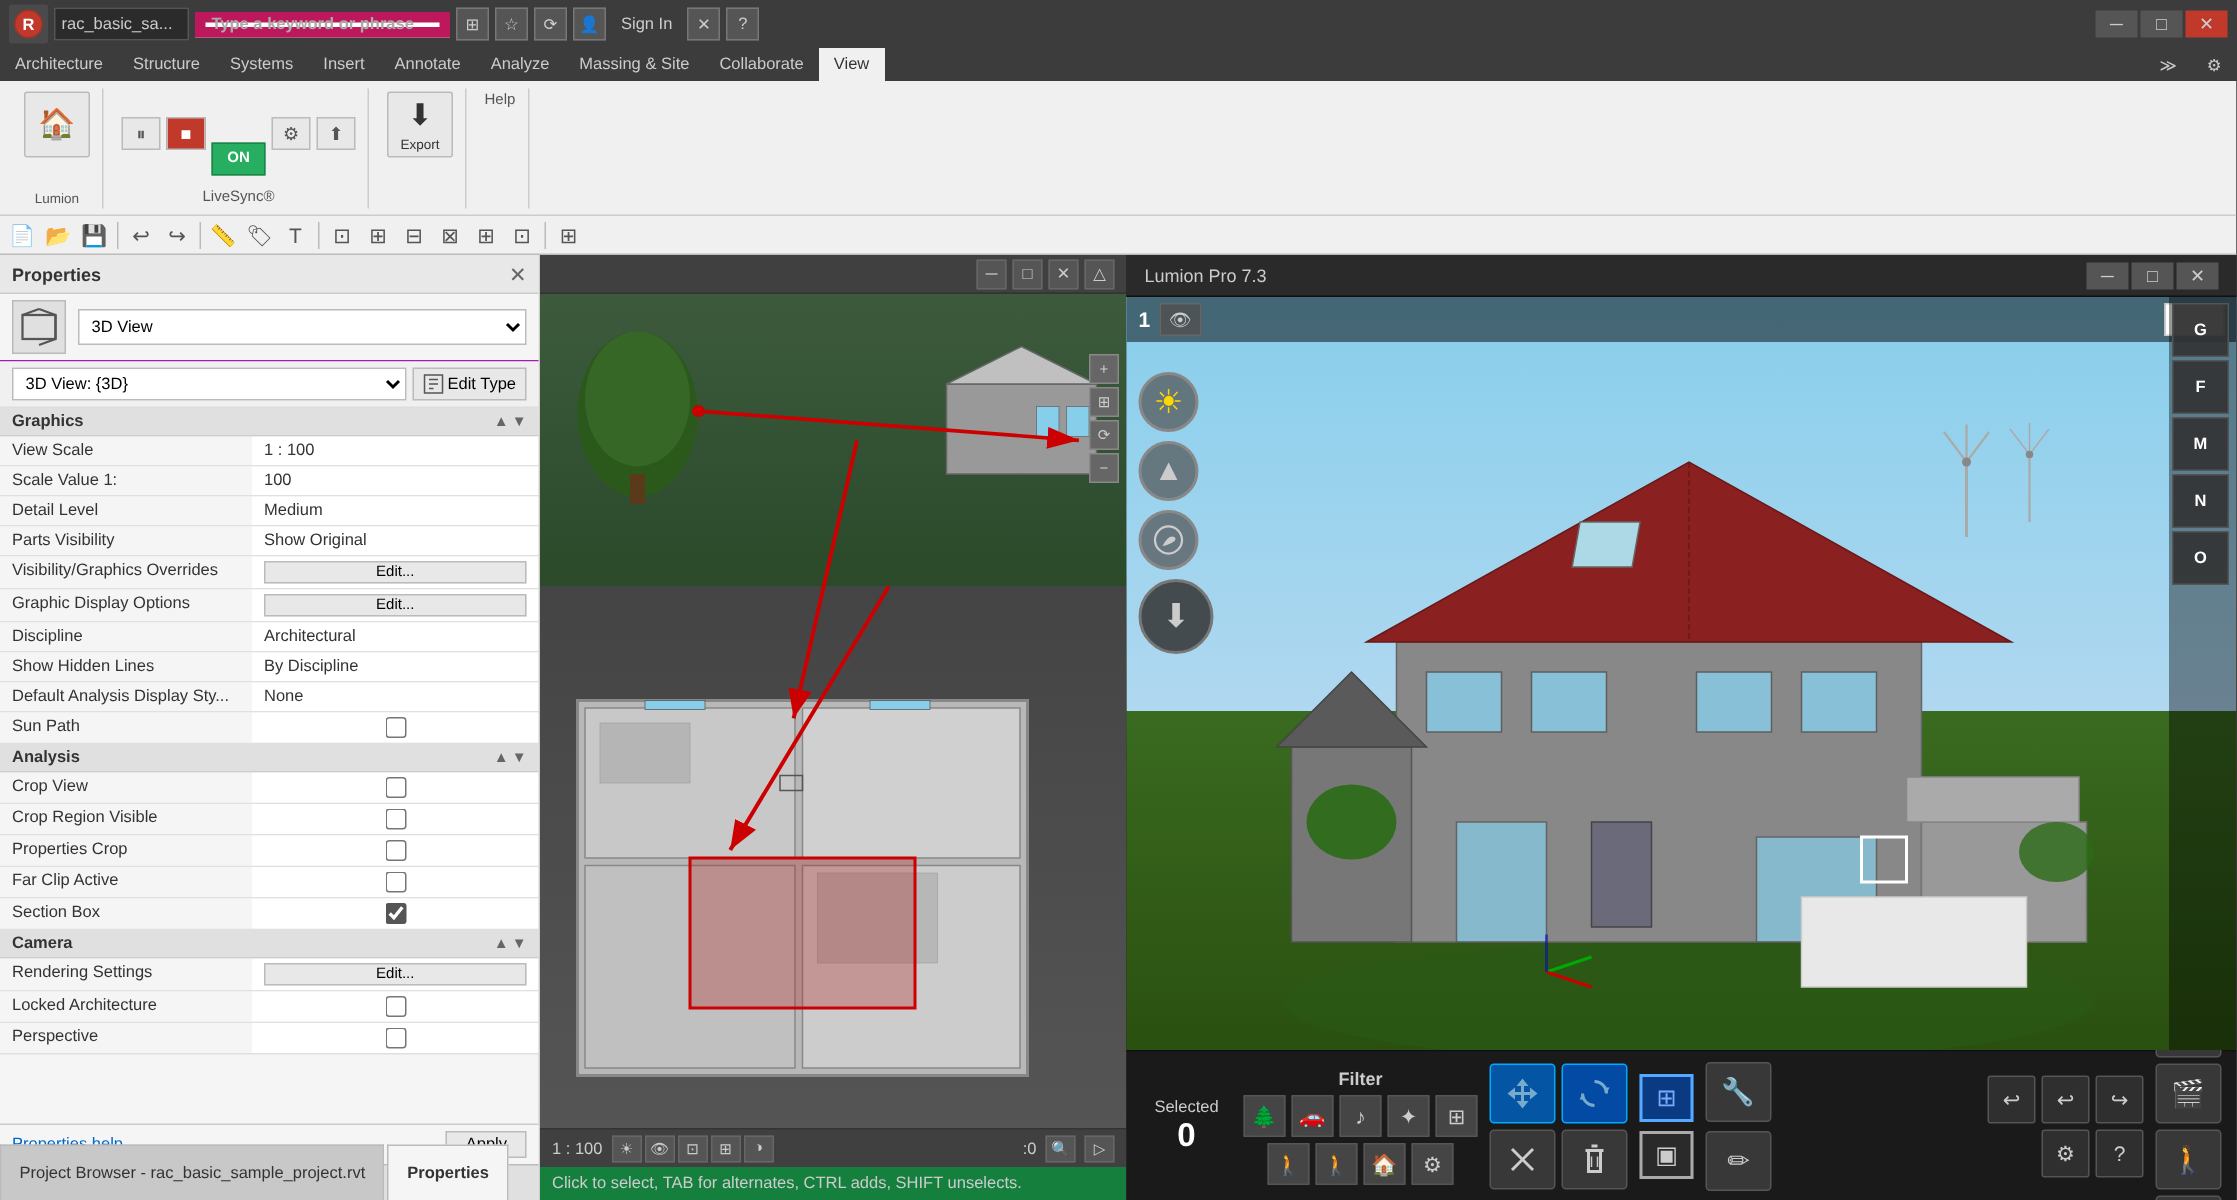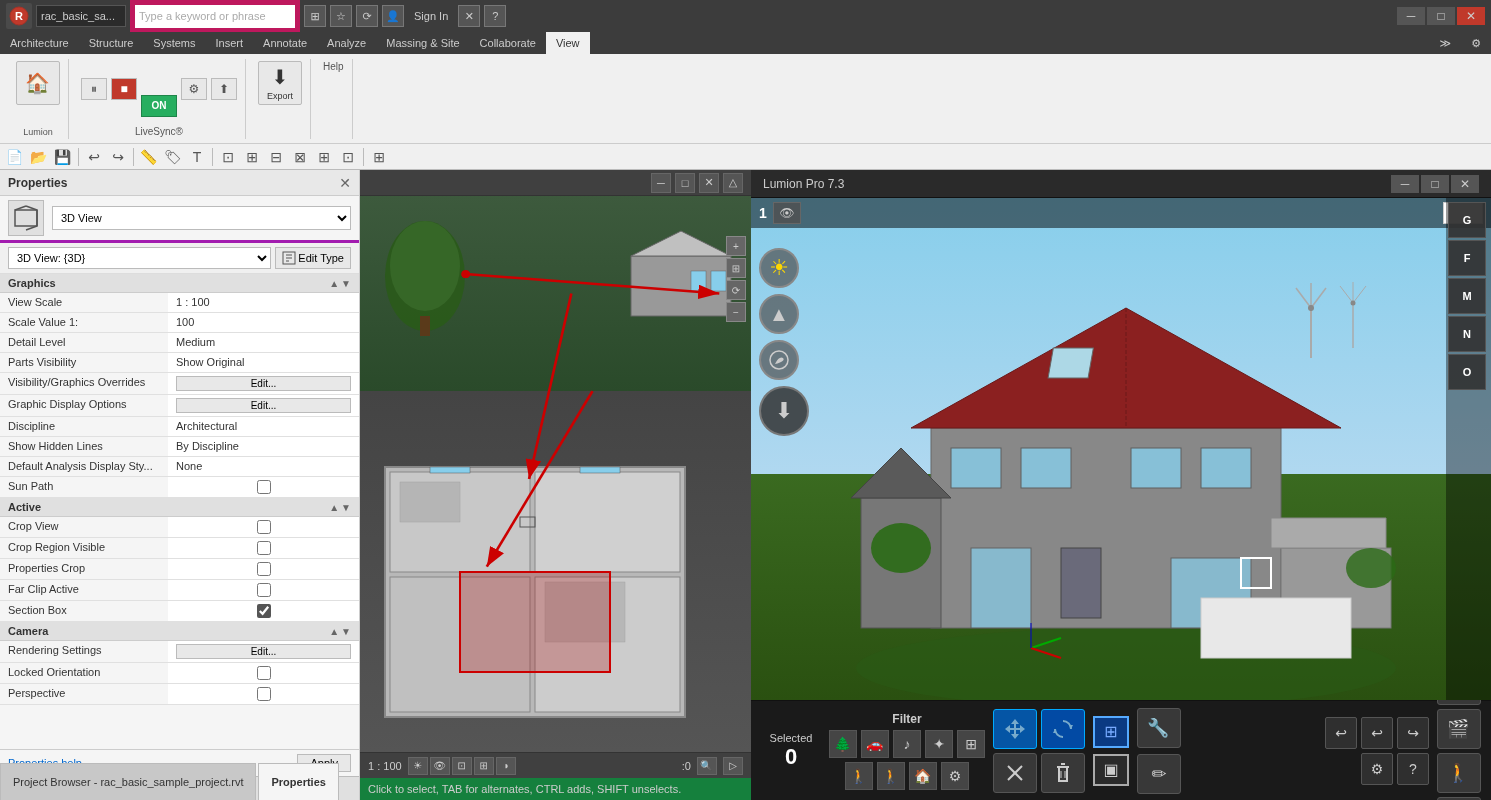--- a/index.html
+++ b/index.html
@@ -35,27 +35,28 @@
       color: #ccc;
       font-size: 11px;
       padding: 2px 4px;
       border: 1px solid #555;
       width: 90px;
       height: 22px;
       display: flex; align-items: center;
     }
     .search-box {
       background: #fff;
-      border: 5px solid #be185d;
-      height: 33px;
+      border: 7px solid #be185d;
+      height: 17px;
       width: 170px;
       display: flex; align-items: center;
       padding: 0 4px;
       color: #999;
       font-size: 11px;
+      font-weight: bold;
     }
     .search-icon-btn {
       width: 22px; height: 22px;
       background: #555;
       border: 1px solid #777;
       display: flex; align-items: center; justify-content: center;
       color: #ccc;
       cursor: pointer;
     }
     .top-bar-btn {
@@ -206,21 +207,21 @@
       font-size: 14px;
       color: #666;
     }
 
     .view-type-row {
       display: flex;
       align-items: center;
       padding: 4px 8px;
       gap: 8px;
       background: #f5f5f5;
-      border-bottom: 3px solid #a21caf;
+      border-bottom: 1px solid #a21caf;
     }
     .view-icon {
       width: 36px; height: 36px;
       background: #e0e0e0;
       border: 1px solid #bbb;
       display: flex; align-items: center; justify-content: center;
       font-size: 18px; color: #555;
     }
     .view-type-select {
       flex: 1;
@@ -863,21 +864,21 @@
         <div class="prop-value">None</div>
       </div>
       <div class="prop-row">
         <div class="prop-label">Sun Path</div>
         <div class="prop-value with-btn">
           <input type="checkbox" class="prop-checkbox" style="">
         </div>
       </div>
 
       <div class="section-header">
-        <span>Active</span>
+        <span>Analysis</span>
         <div class="section-arrows">
           <span>▲</span>
             <span>▼</span>
         </div>
       </div>
 
       <div class="prop-row">
         <div class="prop-label">Crop View</div>
         <div class="prop-value with-btn">
           <input type="checkbox" class="prop-checkbox" style="">
@@ -915,21 +916,21 @@
             <span>▼</span>
         </div>
       </div>
       <div class="prop-row">
         <div class="prop-label">Rendering Settings</div>
         <div class="prop-value with-btn">
           <button class="prop-edit-btn">Edit...</button>
         </div>
       </div>
       <div class="prop-row">
-        <div class="prop-label">Locked Orientation</div>
+        <div class="prop-label">Locked Architecture</div>
         <div class="prop-value with-btn">
           <input type="checkbox" class="prop-checkbox" style="">
         </div>
       </div>
       <div class="prop-row">
         <div class="prop-label">Perspective</div>
         <div class="prop-value with-btn">
           <input type="checkbox" class="prop-checkbox" style="">
         </div>
       </div>

